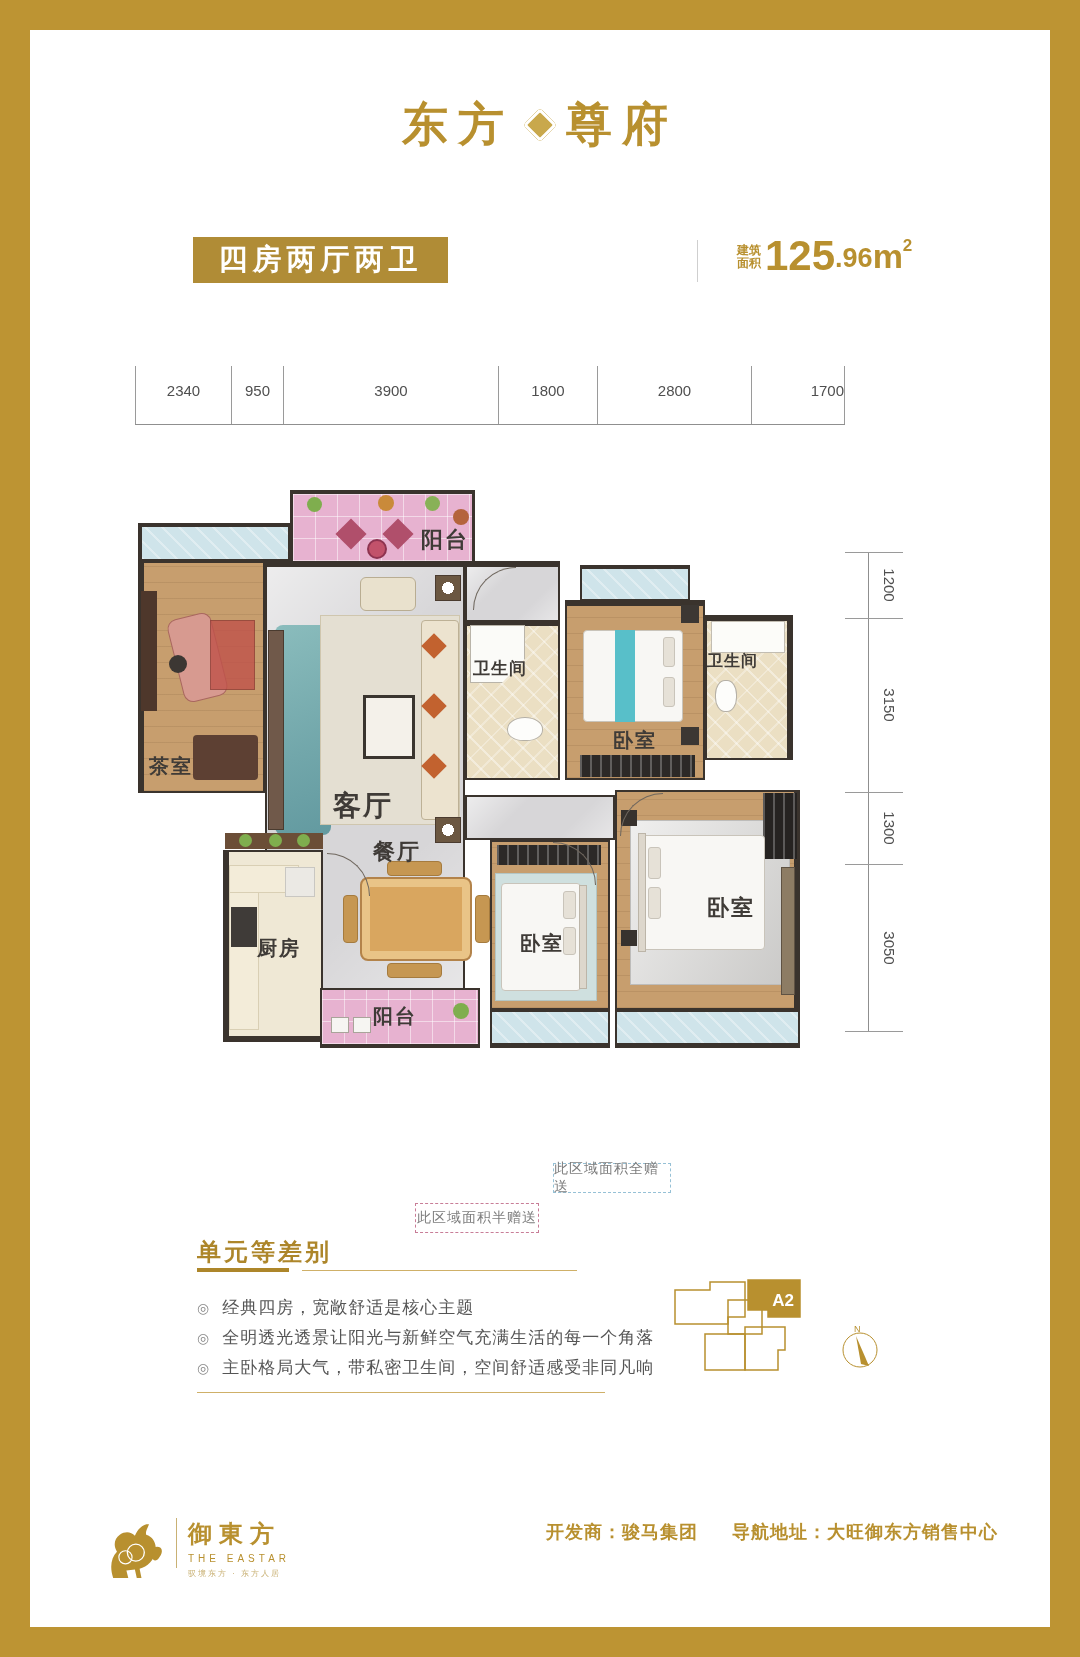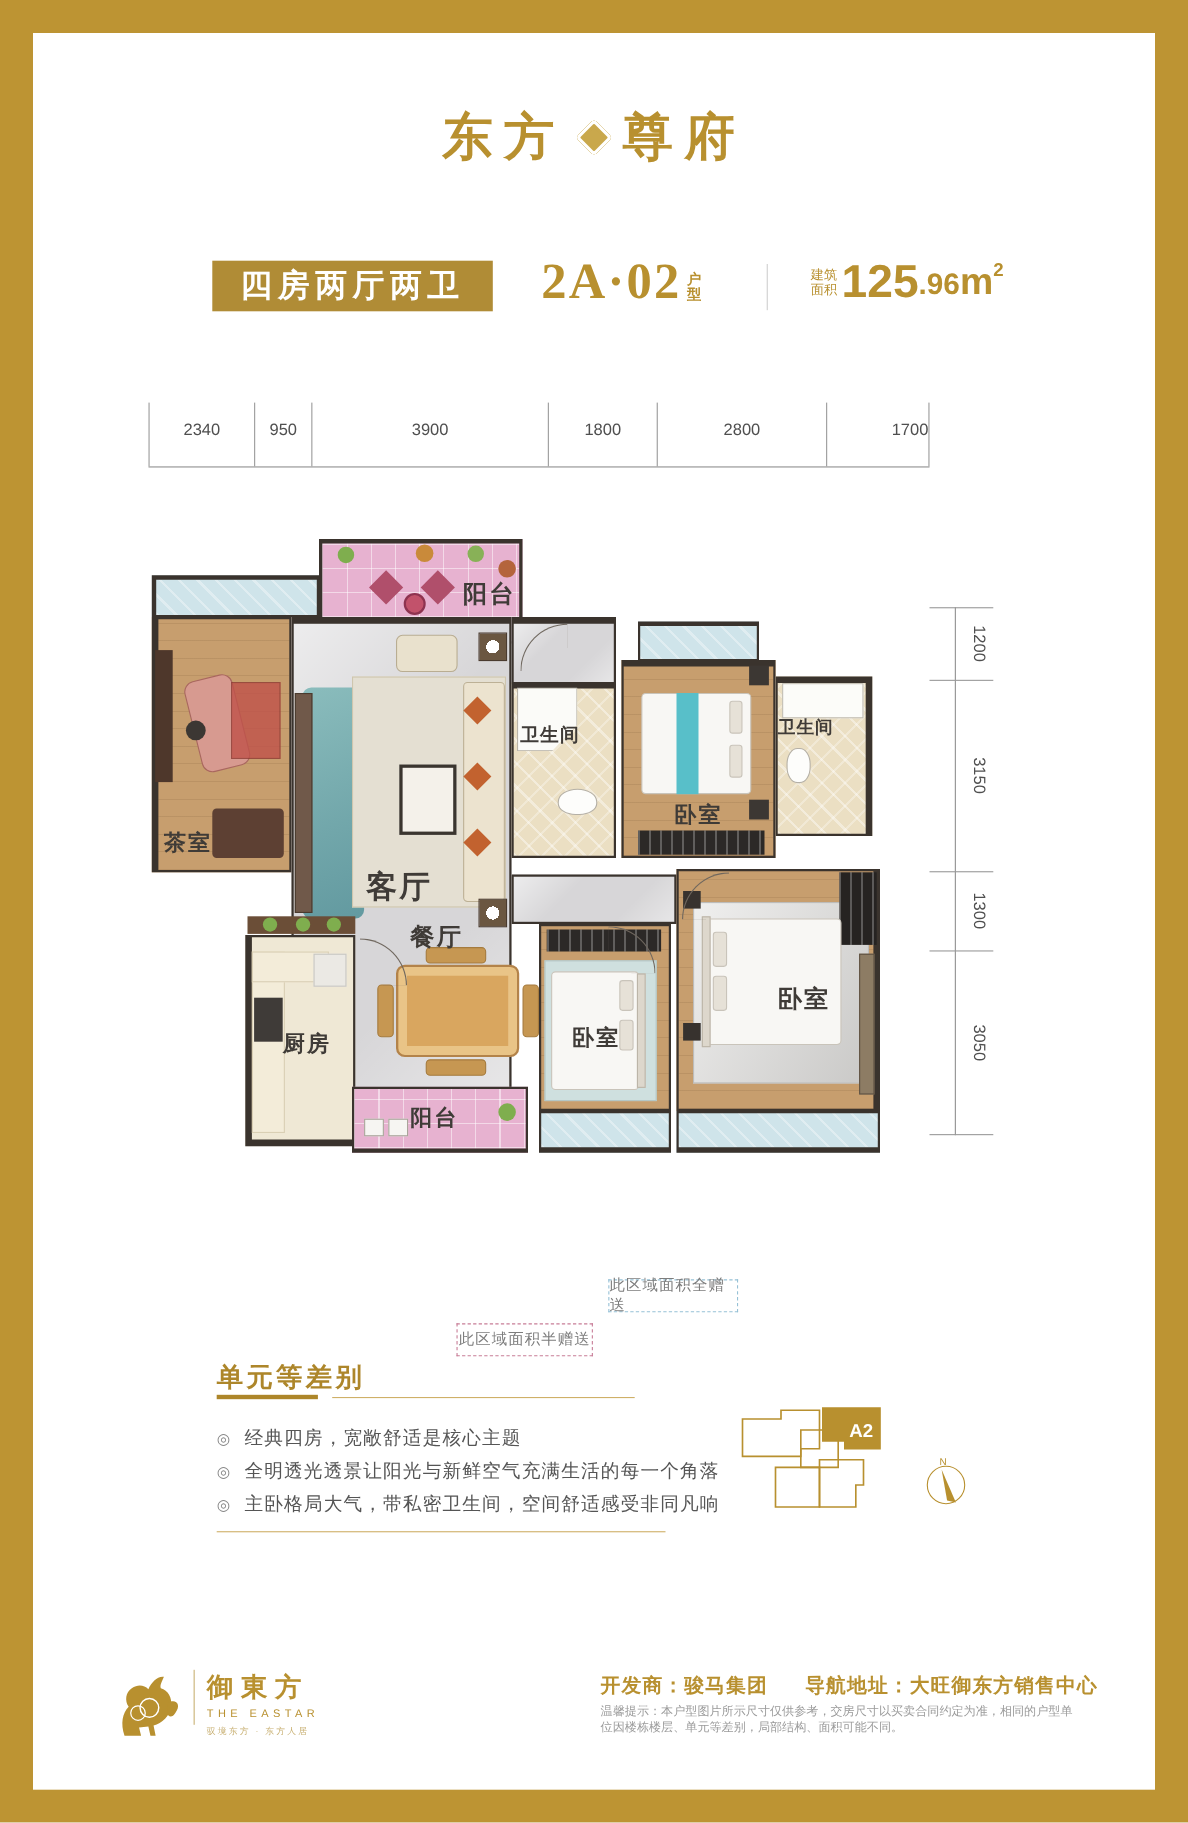--- a/index.html
+++ b/index.html
@@ -19,21 +19,21 @@
   .tagtext{font-size:14px;letter-spacing:4px;color:#b8902f;font-weight:600;}
 
   
   .badge{position:absolute;left:193px;top:237px;width:255px;height:46px;background:#b08c36;color:#fff;
          display:flex;align-items:center;justify-content:center;font-size:29px;font-weight:700;letter-spacing:5px;}
   .unitgroup{position:absolute;left:492px;top:231px;display:flex;align-items:flex-end;color:#b8902f;}
   .unitcode{font-family:"Liberation Serif",serif;font-size:46px;font-weight:600;letter-spacing:2px;line-height:50px;}
   .unitsuffix{display:flex;flex-direction:column;font-size:13px;line-height:14px;margin-left:5px;margin-bottom:6px;font-weight:700;}
   .tdivider{position:absolute;left:697px;top:240px;width:1px;height:42px;background:#cfcfcf;}
   .areagroup{position:absolute;left:737px;top:234px;display:flex;align-items:flex-end;color:#b8902f;}
-  .arealabel{display:flex;flex-direction:column;font-size:12px;line-height:13px;font-weight:400;margin-right:4px;margin-bottom:8px;}
+  .arealabel{display:flex;flex-direction:column;font-size:12px;line-height:13px;font-weight:700;margin-right:4px;margin-bottom:8px;}
   .areaint{font-size:42px;line-height:44px;font-weight:600;}
   .areadec{font-size:27px;line-height:40px;font-weight:600;}
   .areaunit{font-size:34px;line-height:44px;font-weight:600;}
   .areasup{font-size:17px;line-height:20px;font-weight:600;align-self:flex-start;margin-top:2px;}
 
   
   .dimtop{position:absolute;left:135px;top:366px;width:710px;height:58px;border-bottom:1px solid #8f8f8f;font-size:15px;color:#4f4f4f;}
   .dimtop .seg{display:inline-block;vertical-align:top;height:58px;border-left:1px solid #9a9a9a;text-align:center;box-sizing:border-box;padding-top:16px;}
   .dimtop .seg.last{border-right:1px solid #9a9a9a;text-align:right;}
   .dimright{position:absolute;left:868px;top:552px;width:40px;height:480px;border-left:1px solid #8f8f8f;font-size:15px;color:#4f4f4f;}
@@ -82,27 +82,20 @@
 
 <div class="page">
 
   <div class="brandrow">
     <span class="brandword">东方</span>
     <span class="ornament"></span>
     <span class="brandword">尊府</span>
   </div>
 
   <div class="badge">四房两厅两卫</div>
-  <div class="unitgroup">
-    <span class="unitcode">2A·02</span>
-    <span class="unitsuffix">
-      <span>户</span>
-      <span>型</span>
-    </span>
-  </div>
   <div class="tdivider"></div>
   <div class="areagroup">
     <span class="arealabel">
       <span>建筑</span>
       <span>面积</span>
     </span>
     <span class="areaint">125</span>
     <span class="areadec">.96</span>
     <span class="areaunit">m</span>
     <span class="areasup">2</span>
@@ -284,16 +277,15 @@
   <div class="abs" style="left:176px;top:1518px;width:1px;height:50px;background:#c9b174;"></div>
   <div class="abs" style="left:188px;top:1518px;display:flex;flex-direction:column;">
     <span class="flogo-cn">御東方</span>
     <span class="flogo-en">THE EASTAR</span>
     <span class="flogo-sub">驭境东方 · 东方人居</span>
   </div>
   <div class="devline">
     <span>开发商：骏马集团</span>
     <span>导航地址：大旺御东方销售中心</span>
   </div>
-  <div class="disclaimer">温馨提示：本户型图片所示尺寸仅供参考，交房尺寸以买卖合同约定为准，相同的户型单位因楼栋楼层、单元等差别，局部结构、面积可能不同。</div>
 
   <div class="frame"></div>
 </div>
 
 </body></html>

